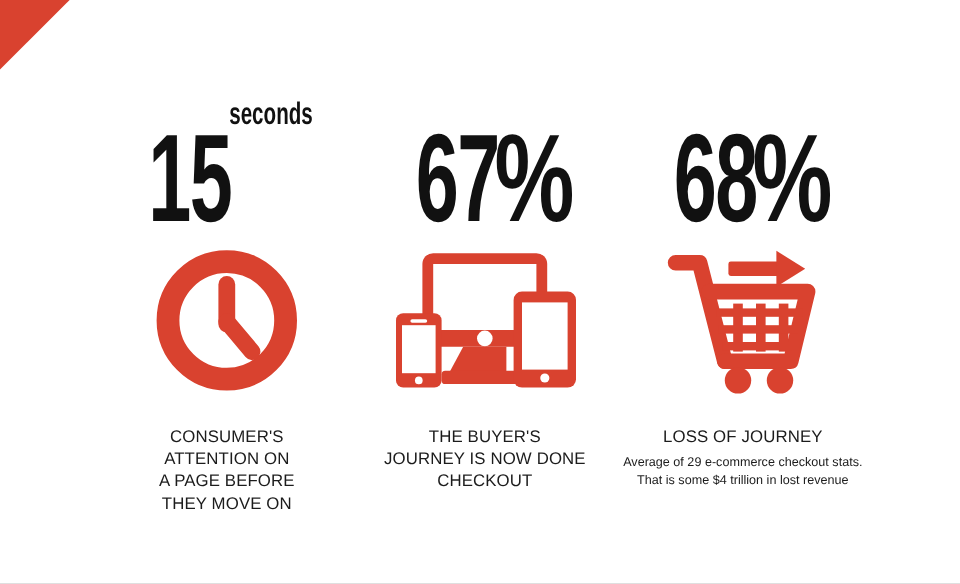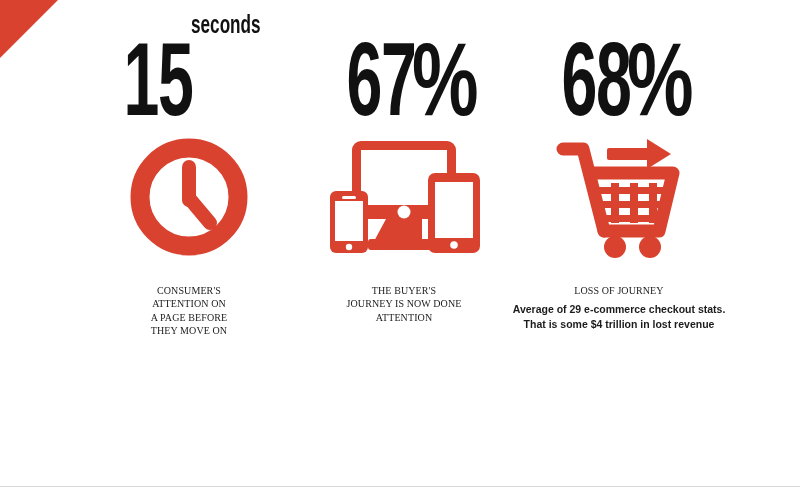--- a/index.html
+++ b/index.html
@@ -46,20 +46,21 @@
     flex-direction: column;
     align-items: center;
   }
   .col-1 { margin-left: 8px; }
   .col-2 { margin-left: 0px; }
   .col-3 { margin-left: 0px; }
 
   
   .stat {
     height: 120px;
+    padding-top: 70px;
     display: flex;
     align-items: flex-end;
     justify-content: center;
     line-height: 0.78;
   }
   .stat-number {
     font-family: "Liberation Sans Narrow", "Liberation Sans", sans-serif;
     font-weight: bold;
     font-size: 104px;
     color: #111111;
@@ -96,39 +97,37 @@
     display: flex;
     align-items: center;
     justify-content: center;
     margin-top: 12px;
   }
 
   
   .caption {
     margin-top: 22px;
     text-align: center;
-    font-size: 10px;
+    font-size: 14px;
     line-height: 1.33;
     color: #1c1c1c;
     letter-spacing: 0.1px;
     white-space: pre-line;
-    font-family: Liberation Serif, serif;
   }
   .caption-wide {
     width: 230px;
   }
   .subcaption {
     margin-top: 5px;
     text-align: center;
     font-size: 10.5px;
     line-height: 1.42;
     color: #1c1c1c;
     white-space: pre-line;
     width: 240px;
-    font-weight: bold;
   }
 </style>
 </head>
 <body>
 
 <div id="infographic">
 
   <div class="corner-wedge"></div>
 
   <div class="columns">
@@ -173,21 +172,21 @@
             <circle cx="25" cy="112" r="3.2" fill="#ffffff"></circle>
 
             <rect x="104" y="38" width="52" height="80" rx="7"></rect>
             <rect x="111" y="47" width="38" height="56" fill="#ffffff"></rect>
             <circle cx="130" cy="110" r="3.8" fill="#ffffff"></circle>
           </g>
         </svg>
       </div>
       <div class="caption caption-wide">THE BUYER'S
 JOURNEY IS NOW DONE
-ATTENTION</div>
+CHECKOUT</div>
     </div>
 
     <div class="column col-3">
       <div class="stat">
         <span class="stat-number">68</span>
         <span class="stat-pct">%</span>
       </div>
       <div class="icon-box">
         <svg width="128" height="125" viewBox="0 0 128 125" aria-hidden="true">
           <g fill="none" stroke="#d9422f" stroke-width="13" stroke-linecap="round" stroke-linejoin="round">

